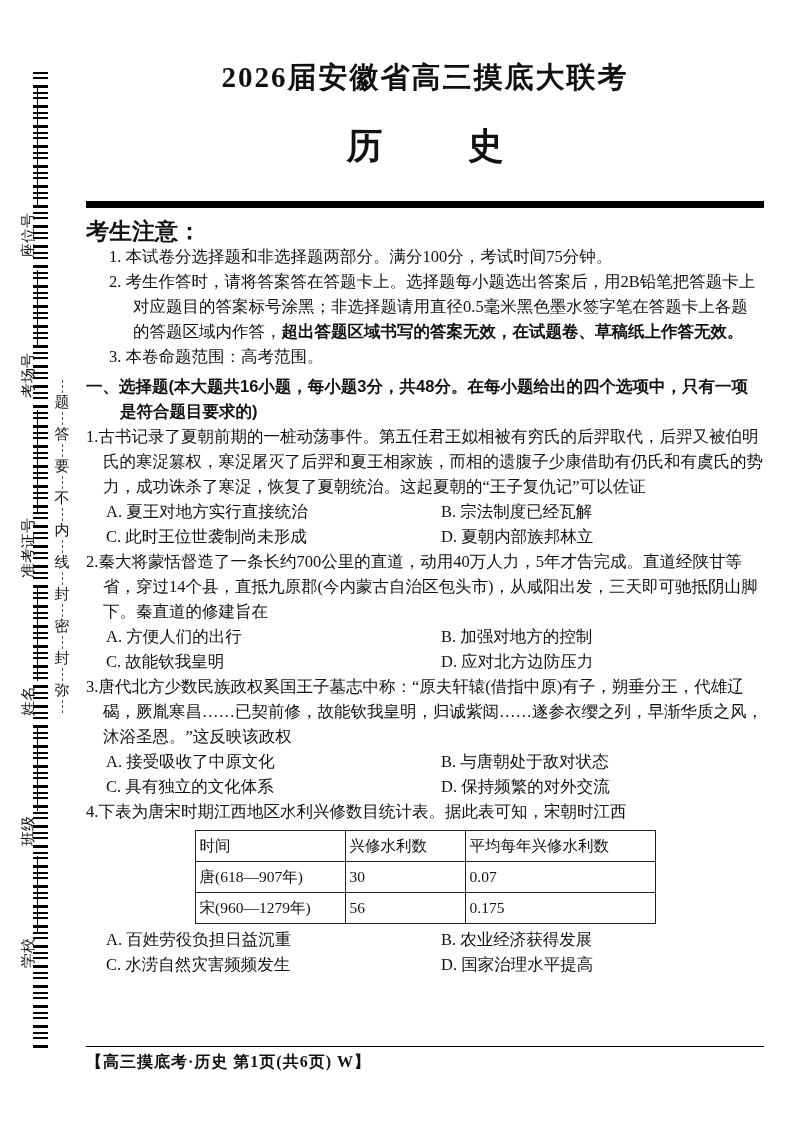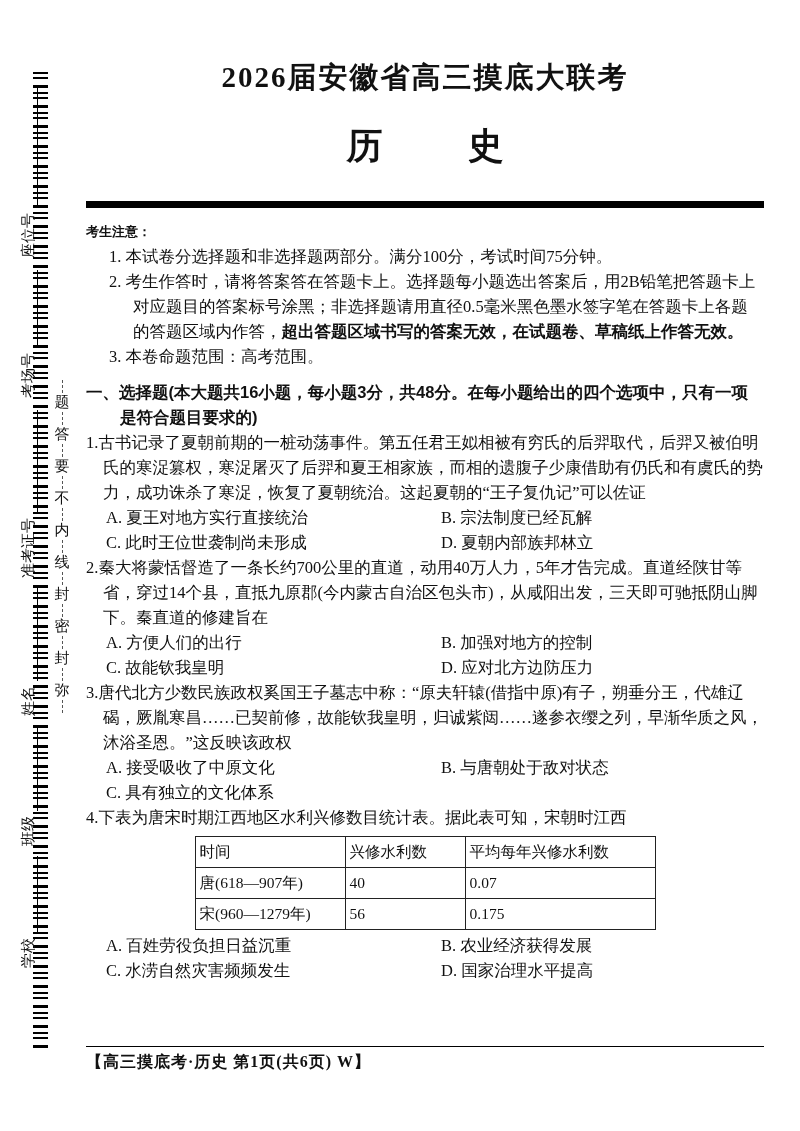--- a/index.html
+++ b/index.html
@@ -20,25 +20,25 @@
   .seal { position:absolute; left:52px; top:380px; width:20px; display:flex; flex-direction:column; align-items:center; }
   .seal .ch { font-size:15px; line-height:1; margin:2px 0; }
   .seal .dash { width:0; border-left:1px dashed #555; height:13px; }
 
   .content { position:absolute; left:86px; top:58px; width:678px; }
   .title { text-align:center; font-size:29px; font-weight:bold; letter-spacing:2px; }
   .subject { text-align:center; margin-top:24px; font-size:36px; font-weight:bold; }
   .subject span { letter-spacing:85px; margin-right:-85px; }
   .bar { height:7px; background:#000; margin-top:30px; }
 
-  .notice-head { font-weight:bold; font-size:13px; margin-top:11px; line-height:25px; }
+  .notice-head { font-weight:bold; font-size:23px; margin-top:11px; line-height:25px; }
   .notice-item { padding-left:47px; text-indent:-24px; font-size:16.5px; line-height:25px; }
   .notice-item b { font-weight:bold; }
 
-  .section-heading { margin-top:11px; font-family:"Liberation Sans","DejaVu Sans",sans-serif;
+  .section-heading { margin-top:5px; font-family:"Liberation Sans","DejaVu Sans",sans-serif;
     font-weight:bold; font-size:16.5px; line-height:25px; padding-left:34px; text-indent:-34px; }
 
   .stem { font-size:16.5px; line-height:25px; padding-left:17px; text-indent:-17px; }
   .options { display:grid; grid-template-columns:335px 1fr; margin-left:20px; font-size:16.5px; line-height:25px; }
 
   .qtable { border-collapse:collapse; margin:6px auto 3px; font-size:15.5px; }
   .qtable th, .qtable td { border:1px solid #222; padding:5px 4px; text-align:left; font-weight:normal; line-height:20px; }
   .qtable .c1 { min-width:150px; }
   .qtable .c2 { min-width:120px; }
   .qtable .c3 { min-width:190px;margin-left:36px; }
@@ -134,35 +134,36 @@
         <span>D. 应对北方边防压力</span>
       </div>
     </div>
 
     <div class="question">
       <div class="stem">3.唐代北方少数民族政权奚国王子墓志中称：“原夫轩辕(借指中原)有子，朔垂分王，代雄辽碣，厥胤寒昌……已契前修，故能钦我皇明，归诚紫闼……遂参衣缨之列，早渐华质之风，沐浴圣恩。”这反映该政权</div>
       <div class="options">
         <span>A. 接受吸收了中原文化</span>
         <span>B. 与唐朝处于敌对状态</span>
         <span>C. 具有独立的文化体系</span>
+        <span>D. 保持频繁的对外交流</span>
       </div>
     </div>
 
     <div class="question">
       <div class="stem">4.下表为唐宋时期江西地区水利兴修数目统计表。据此表可知，宋朝时江西</div>
       <table class="qtable">
         <tbody>
             <tr>
           <th class="c1">时间</th>
           <th class="c2">兴修水利数</th>
           <th class="c3">平均每年兴修水利数</th>
         </tr>
         <tr>
           <td>唐(618—907年)</td>
-          <td>40</td>
+          <td>30</td>
           <td>0.07</td>
         </tr>
         <tr>
           <td>宋(960—1279年)</td>
           <td>56</td>
           <td>0.175</td>
         </tr>
       </tbody>
         </table>
       <div class="options">

